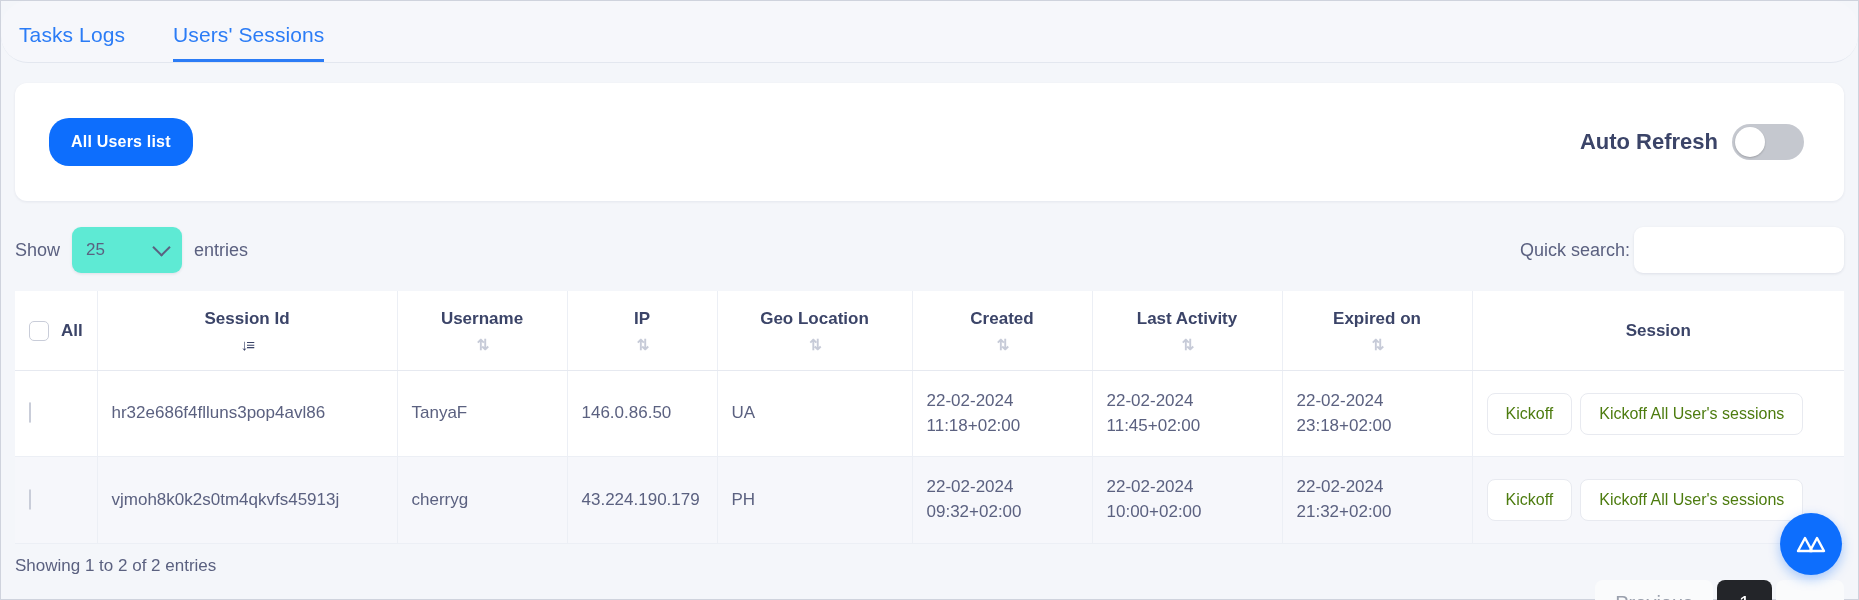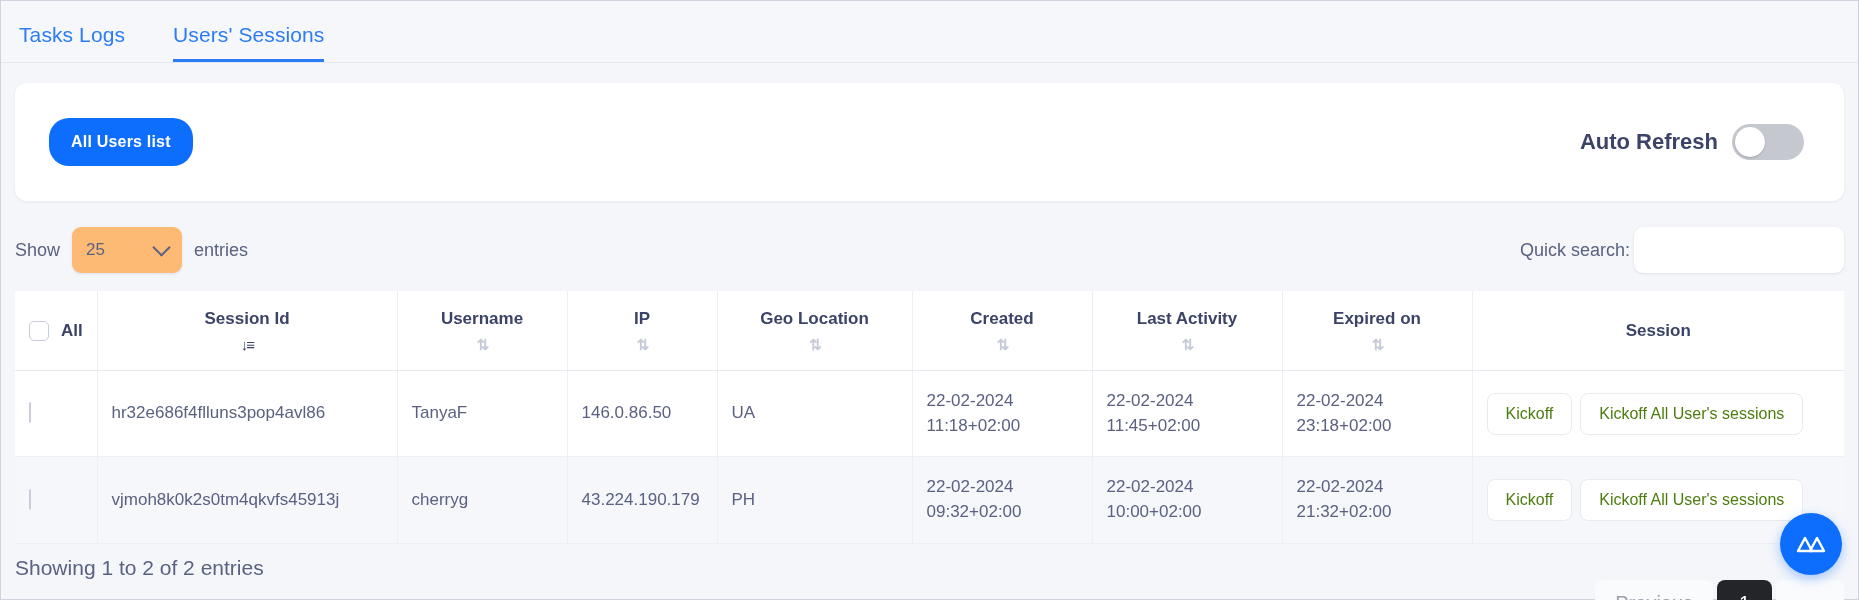--- a/index.html
+++ b/index.html
@@ -20,20 +20,21 @@
   }
 
   
   .tabs{
     height:62px;
     display:flex; align-items:flex-end;
     padding:0 18px;
     border-bottom:1px solid #e3e7ef;
     background:#f6f7fb;
     gap:48px;
+    border-radius:27px;
   }
   .tab{
     font-size:21px;
     color:#2b7cf6;
     padding-bottom:12px;
     letter-spacing:.1px;
     border-bottom:3px solid transparent;
     cursor:pointer;
     white-space:nowrap;
   }
@@ -78,21 +79,21 @@
   }
 
   
   .controls{
     display:flex; align-items:center; justify-content:space-between;
     padding:26px 14px 18px 14px;
   }
   .show-wrap{ display:flex; align-items:center; gap:12px; font-size:18px; color:#5b6180;}
   .select-box{
     position:relative;
-    background:#fdba74;
+    background:#5eead4;
     border:none;
     border-radius:9px;
     box-shadow:0 1px 3px rgba(20,30,70,.10);
     height:46px; width:110px;
     display:flex; align-items:center;
     padding:0 14px;
     font-size:17px; color:#5b6180;
     cursor:pointer;
   }
   .select-box .caret{
@@ -176,21 +177,21 @@
     white-space:nowrap;
     font-family:"Liberation Sans", sans-serif;
   }
 
   
   .footer{
     display:flex; align-items:flex-start; justify-content:space-between;
     padding:12px 14px 0 14px;
     position:relative;
   }
-  .showing{ font-size:21px; color:#5b6180; }
+  .showing{ font-size:17px; color:#5b6180; }
   .pager{ position:absolute; right:14px; top:36px; display:flex; gap:4px; align-items:center;}
   .pg{
     border-radius:8px;
     font-size:20px;
     padding:12px 20px;
     background:#fafbfc;
     color:#9aa0ad;
     cursor:pointer;
     white-space:nowrap;
   }

